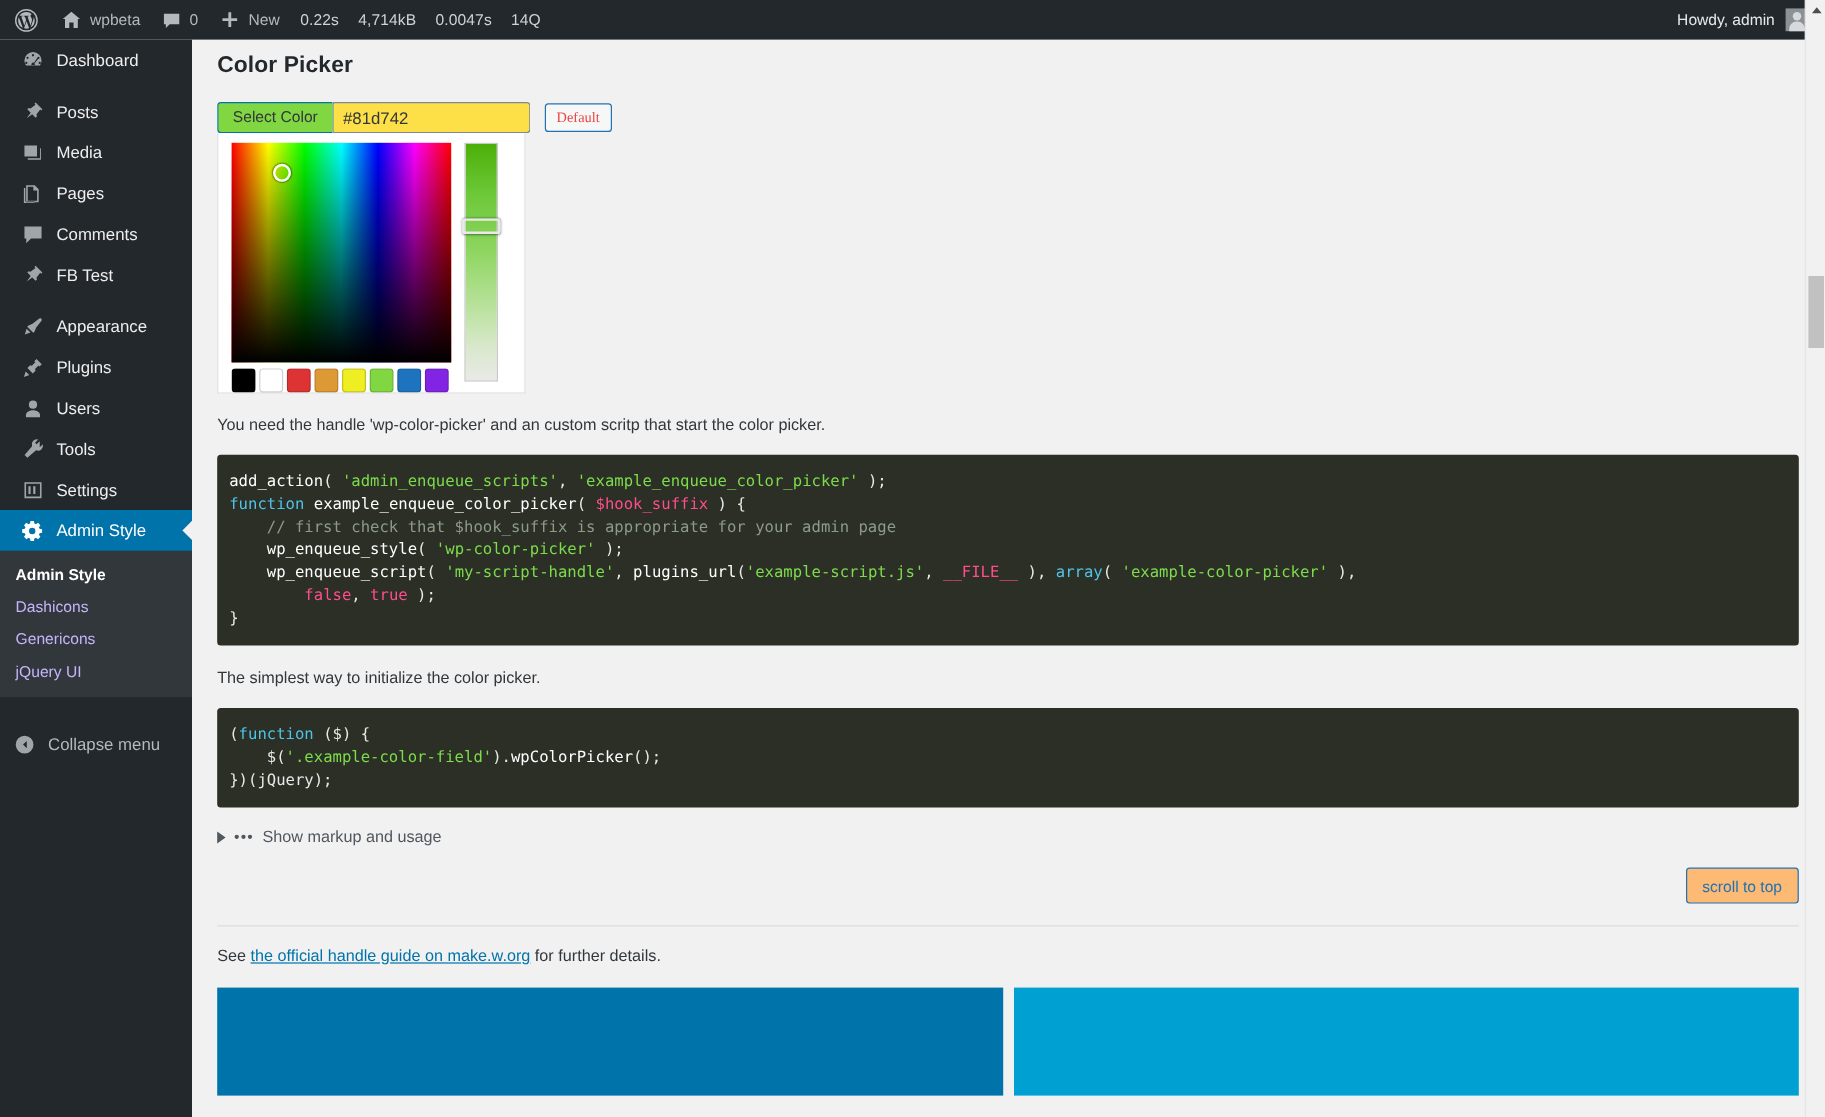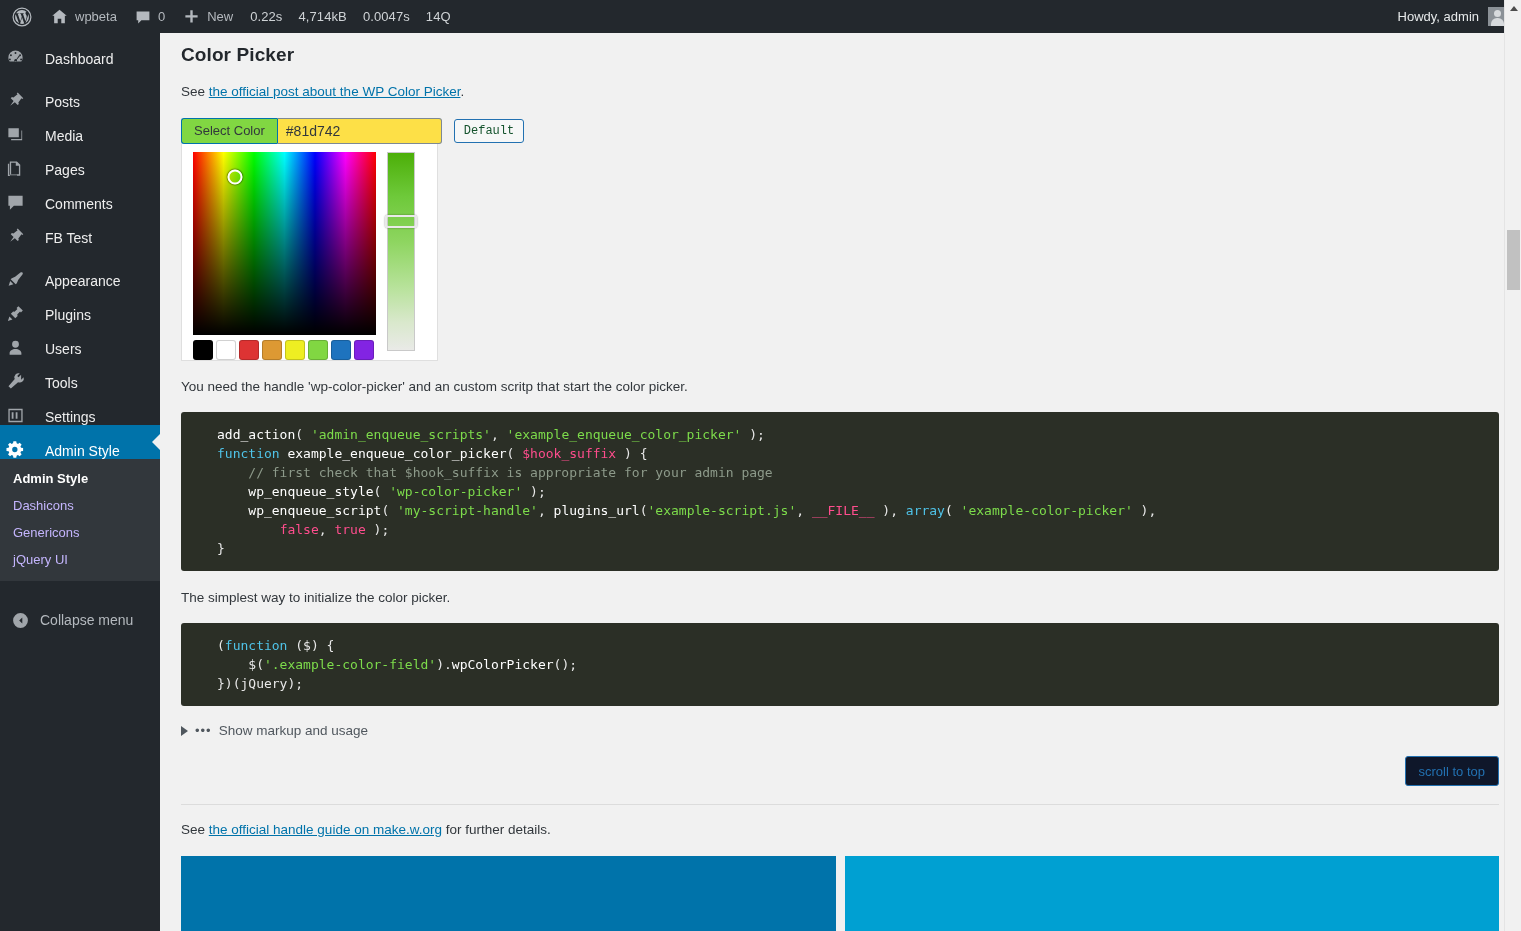--- a/index.html
+++ b/index.html
@@ -43,22 +43,22 @@
   svg.icn { display: block; fill: currentColor; }
 
   
   #sidebar {
     position: absolute; top: 33px; left: 0;
     width: 160px; height: 898px;
     background: #23282d;
     z-index: 30;
   }
   .menu-item {
-    display: flex; align-items: flex-end; gap: 20px;
-    height: 34px; padding-left: 5px;
+    display: flex; align-items: center; gap: 10px;
+    height: 34px; padding-left: 17px;
     color: #eee; font-size: 14px;
     position: relative;
   }
   .menu-item .mi-icon { width: 20px; height: 20px; display:flex; align-items:center; justify-content:center; color:#a0a5aa; flex: none; }
   .menu-item.sep-top { margin-top: 9px; }
   .menu-item.current {
     background: #0073aa; color: #fff; font-weight: 400;
   }
   .menu-item.current .mi-icon { color: #fff; }
   .menu-item.current::after {
@@ -106,22 +106,22 @@
   }
   .color-input {
     height: 26px; width: 165px;
     border: 1px solid #7e8993; border-left: 1px solid #0073aa; border-radius: 0 3px 3px 0;
     background: #fde047; padding: 0 8px;
     font-size: 14px; color: #32373c; line-height: 24px;
   }
   .btn-default {
     height: 24px; margin-left: 12px; margin-top: 1px; padding: 0 9px;
     background: #f6f7f7; border: 1px solid #2271b1; border-radius: 3px;
-    font-size: 12px; color: #14532d; line-height: 22px;
-    font-family: Liberation Mono, monospace;
+    font-size: 12px; color: #ef4444; line-height: 22px;
+    font-family: Liberation Serif, serif;
   }
 
   .picker-panel {
     margin-top: 0;
     width: 257px; height: 217px;
     background: #fff;
     border: 1px solid #dfdfdf; border-top: none;
     padding: 8px 9px 9px 11px;
     display: flex; gap: 11px;
   }
@@ -155,38 +155,38 @@
     width: 32px; height: 13px;
     border: 2px solid #e9e9e9; border-radius: 3px;
     box-shadow: 0 0 2px rgba(0,0,0,.45);
   }
 
   .para { font-size: 13.5px; color: #32373c; }
   pre.code {
     background: #2b2f26; color: #e8e8e8;
     font-family: "DejaVu Sans Mono", monospace;
     font-size: 13px; line-height: 19px;
-    padding: 13px 36px; border-radius: 3px;
+    padding: 13px 10px; border-radius: 3px;
     white-space: pre; overflow: hidden;
   }
   .k-fn { color: #4fc3e8; }
   .k-str { color: #7ddc4b; }
   .k-com { color: #8d9a8a; }
   .k-var { color: #ff4d8d; }
   .k-name { color: #ffffff; }
   .k-plain { color: #e8e8e8; }
 
   .toggle-row { display: flex; align-items: center; gap: 7px; margin-top: 17px; font-size: 13.5px; color: #50575e; }
   .tri { width: 0; height: 0; border-style: solid; border-width: 5px 0 5px 7px; border-color: transparent transparent transparent #50575e; }
   .dots { letter-spacing: 1px; font-size: 13px; color: #50575e; }
 
   .scroll-top-wrap { display: flex; justify-content: flex-end; margin-top: 18px; }
   .btn-scrolltop {
     height: 30px; padding: 0 13px;
-    background: #0f172a; border: 1px solid #2271b1; border-radius: 3px;
+    background: #fdba74; border: 1px solid #2271b1; border-radius: 3px;
     font-size: 13px; color: #2271b1;
     font-family: "Liberation Sans", sans-serif;
   }
   .divider { border-top: 1px solid #dcdcdc; margin-top: 18px; }
   h2.section-title { font-size: 19px; font-weight: 600; color: #23282d; margin-top: 20px; }
   .cards { display: flex; gap: 9px; margin-top: 19px; }
   .color-card {
     flex: 1; height: 90px;
     display: flex; flex-direction: column; align-items: center; justify-content: flex-end;
     padding-bottom: 2px; color: #fff; text-align: center;
@@ -385,23 +385,20 @@
     </span>
     <span>Collapse menu</span>
   </div>
 </div>
 
 <div id="content">
   <div class="wrap">
 
     <h1 class="page-title">Color Picker</h1>
 
-    <p class="intro">
-      <span>See </span><a class="link">the official post about the WP Color Picker</a><span>.</span>
-    </p>
 
     <div class="picker-row">
       <button class="btn-select">Select Color</button>
       <input class="color-input" value="#81d742" style="">
       <button class="btn-default">Default</button>
     </div>
 
     <div class="picker-panel">
       <div class="pp-left">
         <div class="sat-square">

